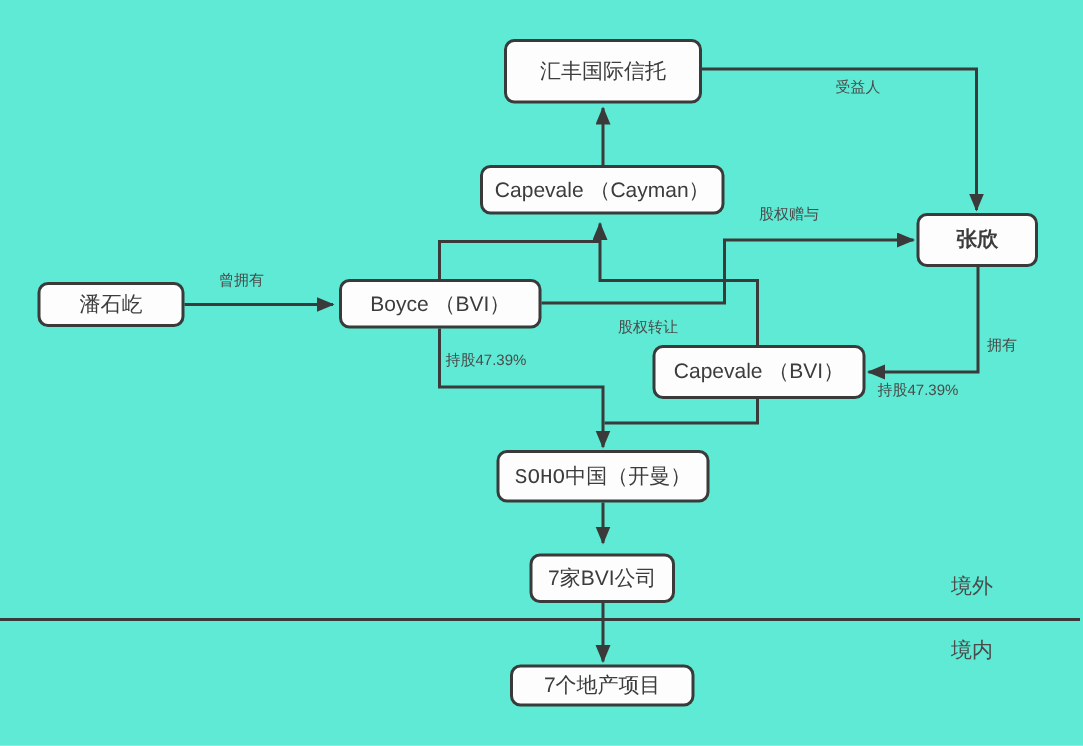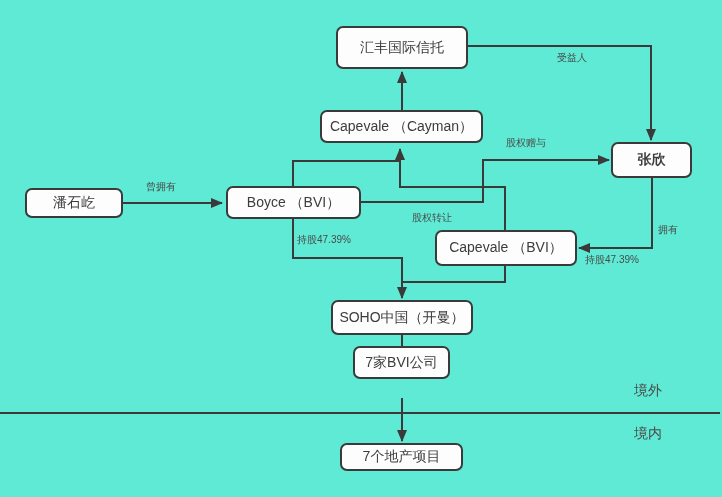--- a/index.html
+++ b/index.html
@@ -94,23 +94,23 @@
   <div class="node" style="left:320px; top:110px; width:163px; height:33px;">Capevale （Cayman）</div>
 
   <div class="node" style="left:611px; top:142px; width:81px; height:36px;font-weight:bold;">张欣</div>
 
   <div class="node" style="left:25px; top:188px; width:98px; height:30px;text-align:center;">潘石屹</div>
 
   <div class="node" style="left:435px; top:230px; width:142px; height:36px;">Capevale （BVI）</div>
 
   <div class="node" style="left:226px; top:186px; width:135px; height:33px;">Boyce （BVI）</div>
 
-  <div class="node" style="left:331px; top:300px; width:142px; height:35px;">SOHO中国（开曼）</div>
+  <div class="node" style="left:331px; top:300px; width:142px; height:35px;font-family:Liberation Mono, monospace;">SOHO中国（开曼）</div>
 
-  <div class="node" style="left:353px; top:346px; width:97px; height:33px;">7家BVI公司</div>
+  <div class="node" style="left:353px; top:369px; width:97px; height:33px;">7家BVI公司</div>
 
   <div class="node" style="left:340px; top:443px; width:123px; height:28px;">7个地产项目</div>
 
   <span class="edge-label" style="left:146px; top:180px;">曾拥有</span>
 
   <span class="edge-label" style="left:557px; top:51px;">受益人</span>
 
   <span class="edge-label" style="left:506px; top:136px;">股权赠与</span>
 
   <span class="edge-label" style="left:412px; top:163px;margin-top:48px;">股权转让</span>

